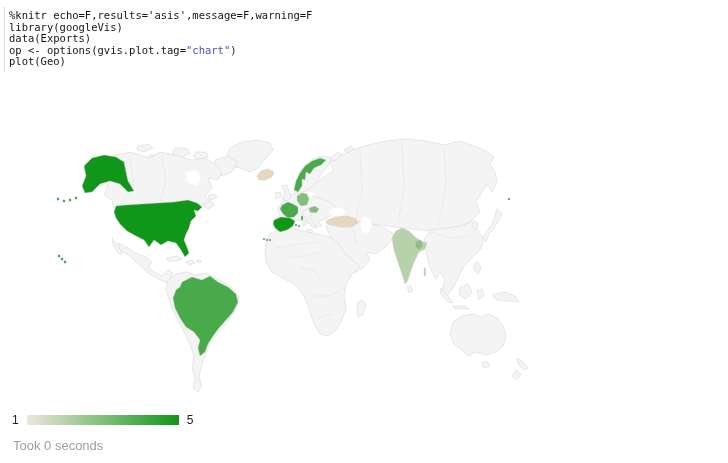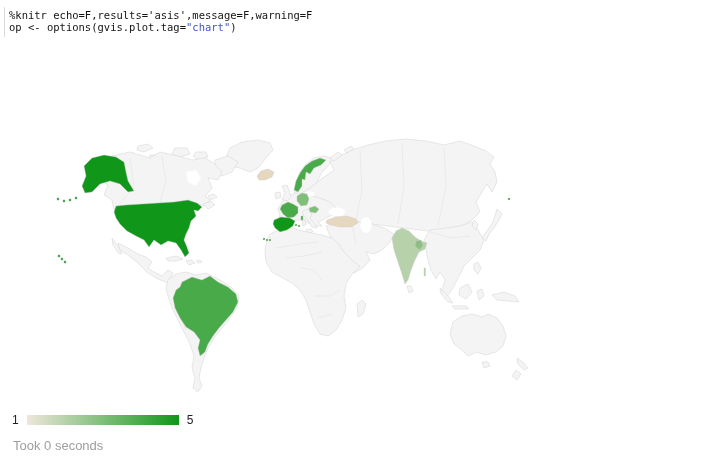--- a/index.html
+++ b/index.html
@@ -160,21 +160,24 @@
         <path class="country" d="M392,238 L396,231 L402,228 L409,231 L415,237 L421,241 L427,243 L425,249 L419,252 L415,260 L411,270 L408,280 L405,284 L402,274 L398,262 L394,250 Z" fill="#b7d2ab"></path>
         <rect class="country" x="424" y="268" width="1.5" height="8" fill="#b7d2ab"></rect>
       </g>
       <path class="country" d="M416,241 L421,240 L423,246 L419,250 L415,246 Z" fill="#8fbe85"></path>
       <circle class="country" cx="509" cy="199" r="1.1" fill="#109618"></circle>
     </g>
   </svg>
 
   <div class="code-block" id="code-block">
       <div class="code-line"><span>%knitr echo=F,results='asis',message=F,warning=F</span></div>
+      <div class="code-line"><span>library(googleVis)</span></div>
+      <div class="code-line"><span>data(Exports)</span></div>
       <div class="code-line"><span>op &lt;- options(gvis.plot.tag=</span><span class="tok-string" style="color: rgb(64, 85, 200);">"chart"</span><span>)</span></div>
+      <div class="code-line"><span>plot(Geo)</span></div>
     </div>
 
   <div class="legend">
     <span class="legend-num">1</span>
     <div class="legend-bar" id="legend-bar" style="background: linear-gradient(to right, rgb(239, 230, 220), rgb(16, 150, 24));"></div>
     <span class="legend-num">5</span>
   </div>
 
   <div class="footer-timing">Took 0 seconds</div>
 </div>

